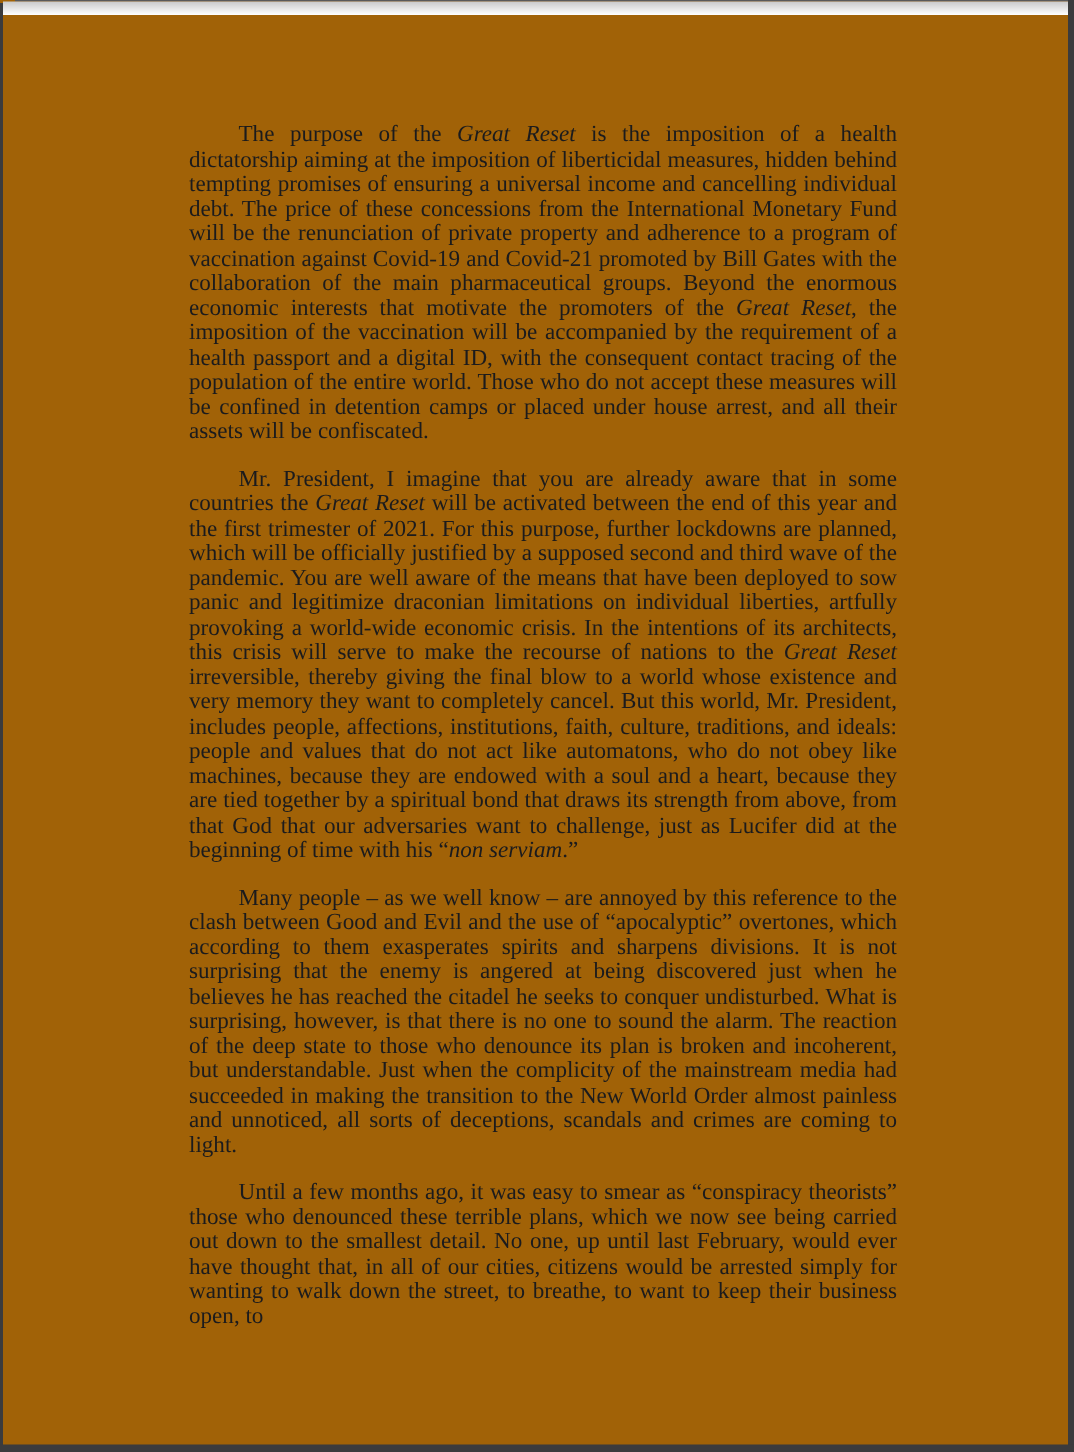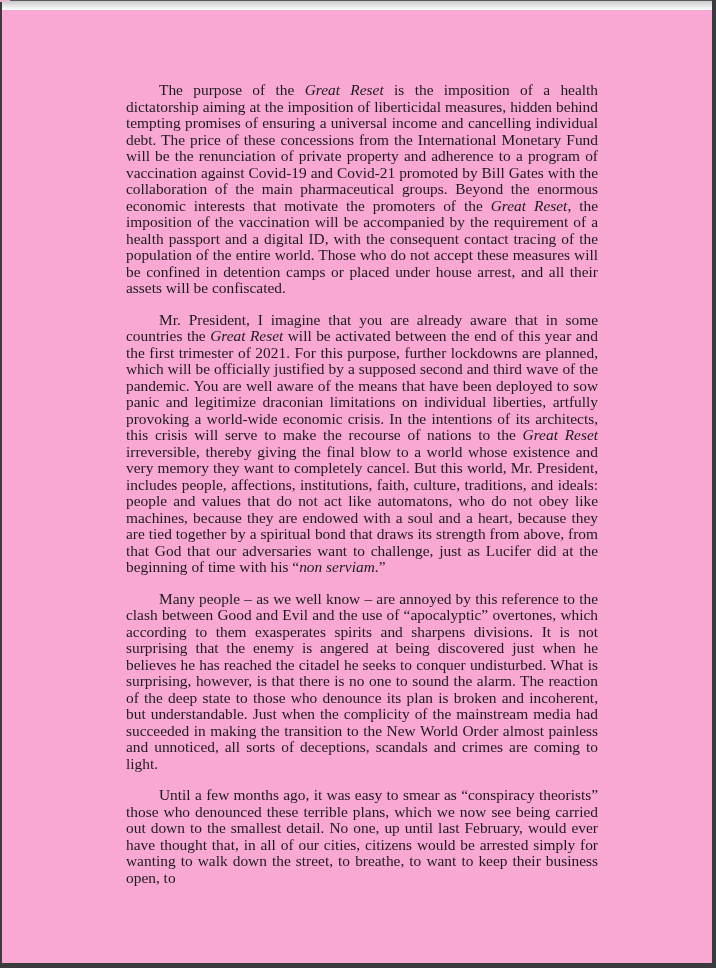--- a/index.html
+++ b/index.html
@@ -10,21 +10,21 @@
     width: 716px;
     height: 968px;
     position: relative;
     background: #ffffff;
     overflow: hidden;
     font-family: "Liberation Serif", "DejaVu Serif", serif;
   }
   .page {
     position: absolute;
     inset: 0;
-    background: #f9a8d4;
+    background: #a16207;
   }
   .edge {
     position: absolute;
     background: #3b3b3d;
   }
   .edge.left   { left: 0; top: 2px; bottom: 0; width: 2px; }
   .edge.right  { right: 0; top: 0; bottom: 0; width: 4px; }
   .edge.bottom { left: 0; right: 0; bottom: 0; height: 5px; }
   .top-line {
     position: absolute;

